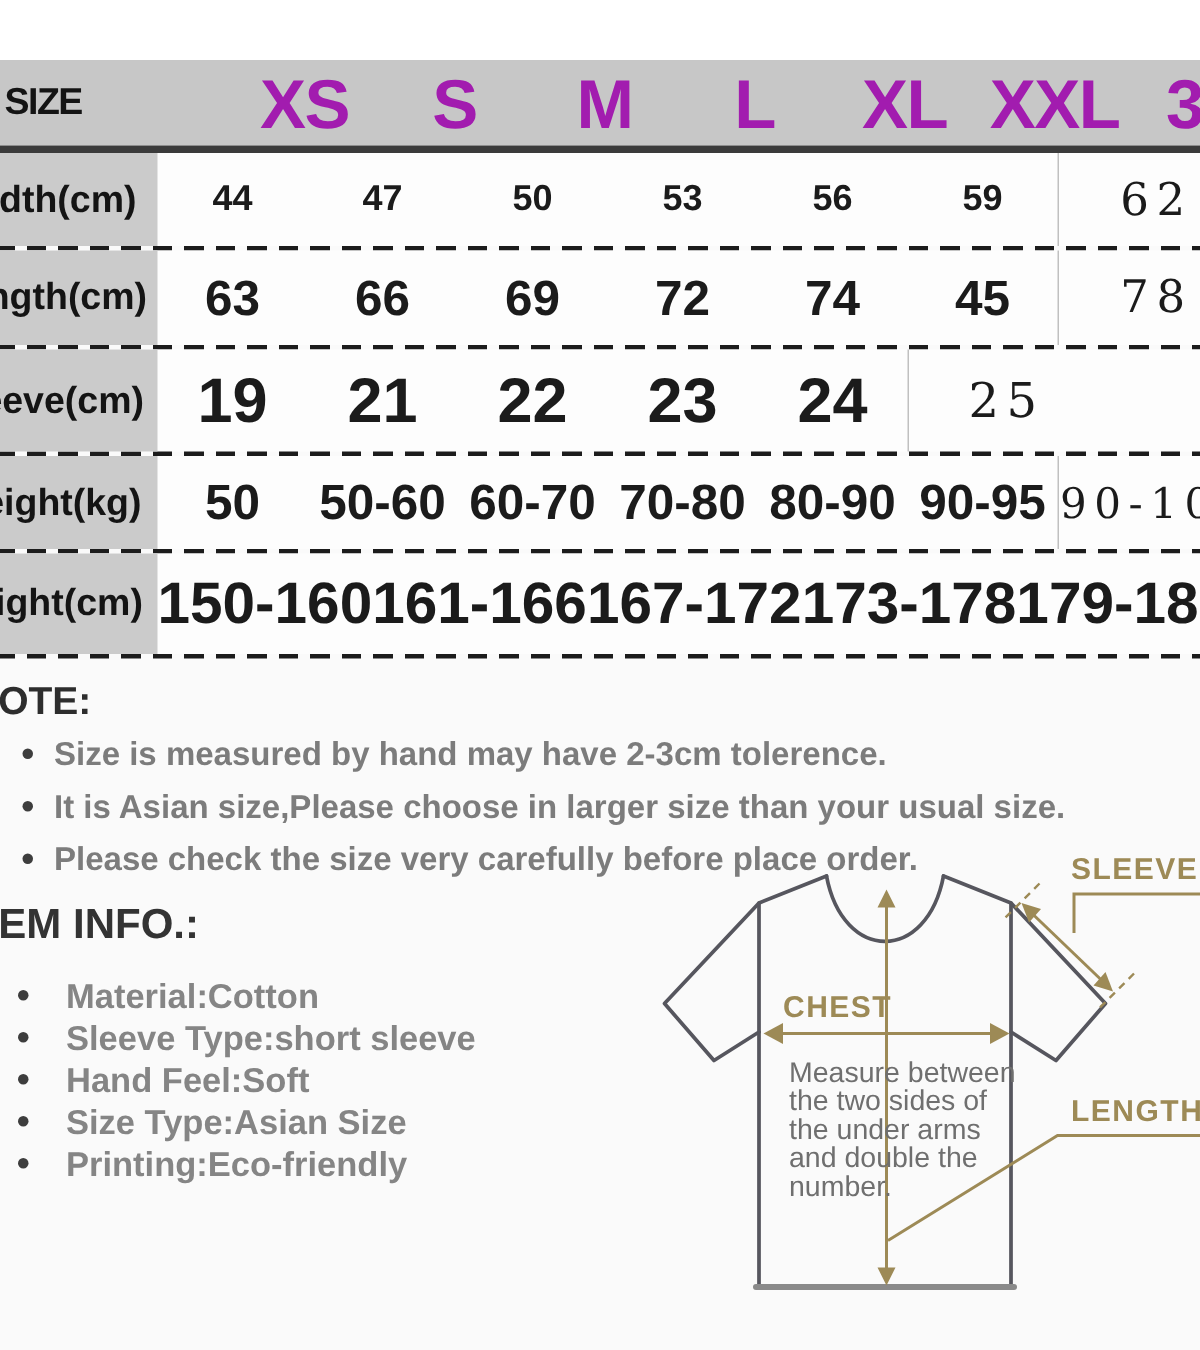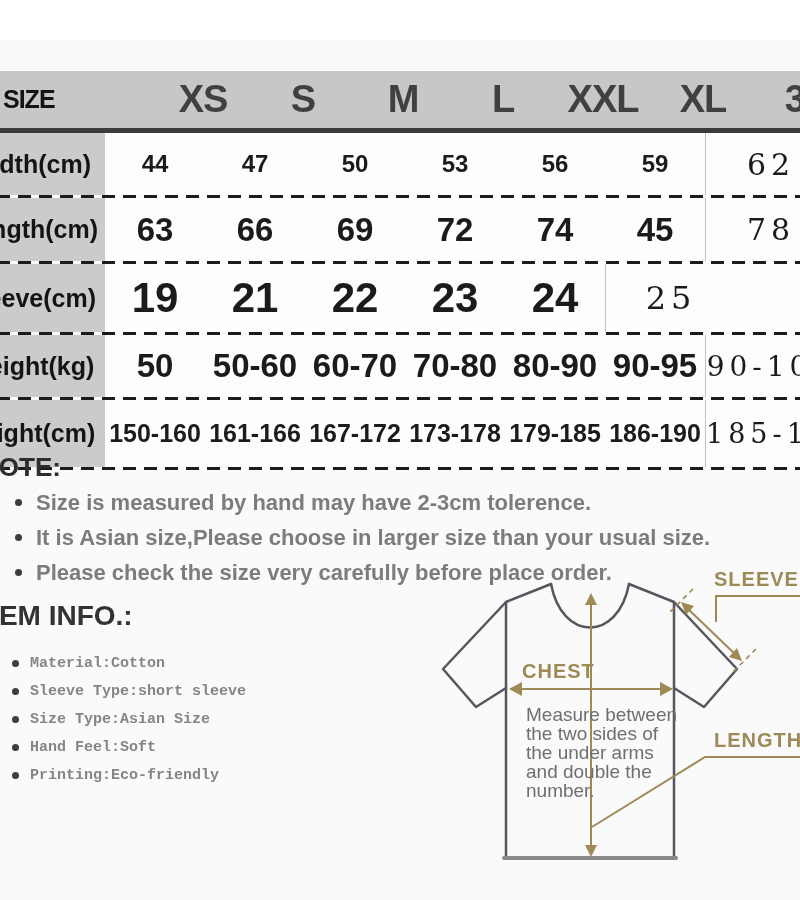--- a/index.html
+++ b/index.html
@@ -1,56 +1,56 @@
 <!DOCTYPE html>
 <html><head>
 <meta charset="utf-8">
 <style>
   html,body{margin:0;padding:0;}
   body{width:800px;height:900px;overflow:hidden;font-family:"Liberation Sans",sans-serif;}
   .canvas{position:relative;width:800px;height:900px;overflow:hidden;background:#fafafa;}
   .topstrip{position:absolute;left:0;top:0;width:800px;height:40px;background:#ffffff;}
 
   
-  .table-clip{position:absolute;left:0;top:0;width:800px;height:460px;overflow:hidden;margin-top:31px;}
+  .table-clip{position:absolute;left:0;top:0;width:800px;height:460px;overflow:hidden;}
   .tbl{position:absolute;left:-45px;top:40px;width:880px;}
   .trow{display:flex;background:#fdfdfd;}
   .trow.thead{background:#c7c7c7;height:57px;}
   .hbar{height:5px;background:#3b3b3b;}
   .dash{height:3px;background:repeating-linear-gradient(90deg,#1c1c1c 0 13px,transparent 13px 21px);}
   .cell{flex:0 0 100px;display:flex;align-items:center;justify-content:center;
         font-weight:700;color:#1b1b1b;white-space:nowrap;}
   .cell.lab{flex:0 0 150px;background:#cbcbcb;font-size:25px;color:#141414;}
   .thead .cell.lab{background:transparent;justify-content:flex-start;padding-left:48px;}
-  .hcell{font-size:38px;letter-spacing:-1px;color:#404040;}
+  .hcell{font-size:46px;letter-spacing:-1px;color:#a21caf;}
   .w130{flex:0 0 130px;}
   .ser{font-family:"DejaVu Serif",serif;font-weight:400;letter-spacing:5px;
        border-left:1px solid #c0c0c0;}
   .r1{height:62px}.r1 .cell{font-size:24px}
   .r2{height:63px}.r2 .cell{font-size:33px}
   .r3{height:68px}.r3 .cell{font-size:42px}
   .r4{height:62px}.r4 .cell{font-size:33px}
-  .r5{height:67px}.r5 .cell{font-size:25px}
+  .r5{height:67px}.r5 .cell{font-size:39px}
   .r1 .cell.lab,.r2 .cell.lab,.r3 .cell.lab,.r4 .cell.lab,.r5 .cell.lab{font-size:25px;}
   .r1 .ser{font-size:30px}.r2 .ser{font-size:30px}.r3 .ser{font-size:32px}
   .r4 .ser{font-size:28px}.r5 .ser{font-size:27px}
 
   
   .note{position:absolute;left:0;top:452px;width:780px;}
   .note-h{font-size:26px;font-weight:700;color:#2d2d2d;margin-left:-20px;letter-spacing:0px;}
   .blist{list-style:none;margin:6px 0 0 0;padding:0;}
   .blist li{position:relative;padding-left:36px;font-size:22px;font-weight:700;
             color:#7c7c7c;line-height:28px;margin-bottom:7px;white-space:nowrap;}
   .blist li::before{content:"";position:absolute;left:15px;top:10px;width:7px;height:7px;
             border-radius:50%;background:#3d3d3d;}
   .iteminfo{position:absolute;left:0;top:600px;width:420px;}
   .item-h{font-size:28px;font-weight:700;color:#333333;margin-left:-26px;}
   .ilist{list-style:none;margin:18px 0 0 0;padding:0;}
-  .ilist li{position:relative;padding-left:30px;font-size:15px;font-weight:700;
-            color:#858585;line-height:28px;white-space:nowrap;font-family:Liberation Mono, monospace;}
+  .ilist li{position:relative;padding-left:44px;font-size:23px;font-weight:700;
+            color:#858585;line-height:28px;white-space:nowrap;}
   .ilist li::before{content:"";position:absolute;left:12px;top:10px;width:7px;height:7px;
             border-radius:50%;background:#3d3d3d;}
 
   
   .diagram{position:absolute;left:0;top:0;width:800px;height:900px;pointer-events:none;}
   .dlabel{font-family:"Liberation Sans",sans-serif;font-size:20px;font-weight:700;
           fill:#9d8a56;letter-spacing:1px;}
   .mnote{font-family:"Liberation Sans",sans-serif;font-size:19px;fill:#6f6f6f;}
 </style>
 </head>
@@ -60,22 +60,22 @@
   <div class="topstrip"></div>
 
   <div class="table-clip">
     <div class="tbl">
       <div class="trow thead">
         <div class="cell lab hcell">SIZE</div>
         <div class="cell hcell">XS</div>
         <div class="cell hcell">S</div>
         <div class="cell hcell">M</div>
         <div class="cell hcell">L</div>
+        <div class="cell hcell">XL</div>
         <div class="cell hcell">XXL</div>
-        <div class="cell hcell">XL</div>
         <div class="cell hcell w130">3XL</div>
       </div>
       <div class="hbar"></div>
 
       <div class="trow r1">
         <div class="cell lab">Width(cm)</div>
         <div class="cell">44</div>
         <div class="cell">47</div>
         <div class="cell">50</div>
         <div class="cell">53</div>
@@ -141,22 +141,22 @@
       <li>It is Asian size,Please choose in larger size than your usual size.</li>
       <li>Please check the size very carefully before place order.</li>
     </ul>
   </div>
 
   <div class="iteminfo">
     <div class="item-h">ITEM INFO.:</div>
     <ul class="ilist">
       <li>Material:Cotton</li>
       <li>Sleeve Type:short sleeve</li>
+      <li>Hand Feel:Soft</li>
       <li>Size Type:Asian Size</li>
-      <li>Hand Feel:Soft</li>
       <li>Printing:Eco-friendly</li>
     </ul>
   </div>
 
   <svg class="diagram" viewBox="0 0 800 900">
 
     <g stroke="#56565e" stroke-width="2.5" fill="none" stroke-linejoin="round" stroke-linecap="round">
       <path d="M551,584 C562,642 618,642 629,584"></path>
       <path d="M551,584 L506,602 L443,669 L476,707 L506,688"></path>
       <path d="M629,584 L674,602 L737,669 L704,707 L674,688"></path>

